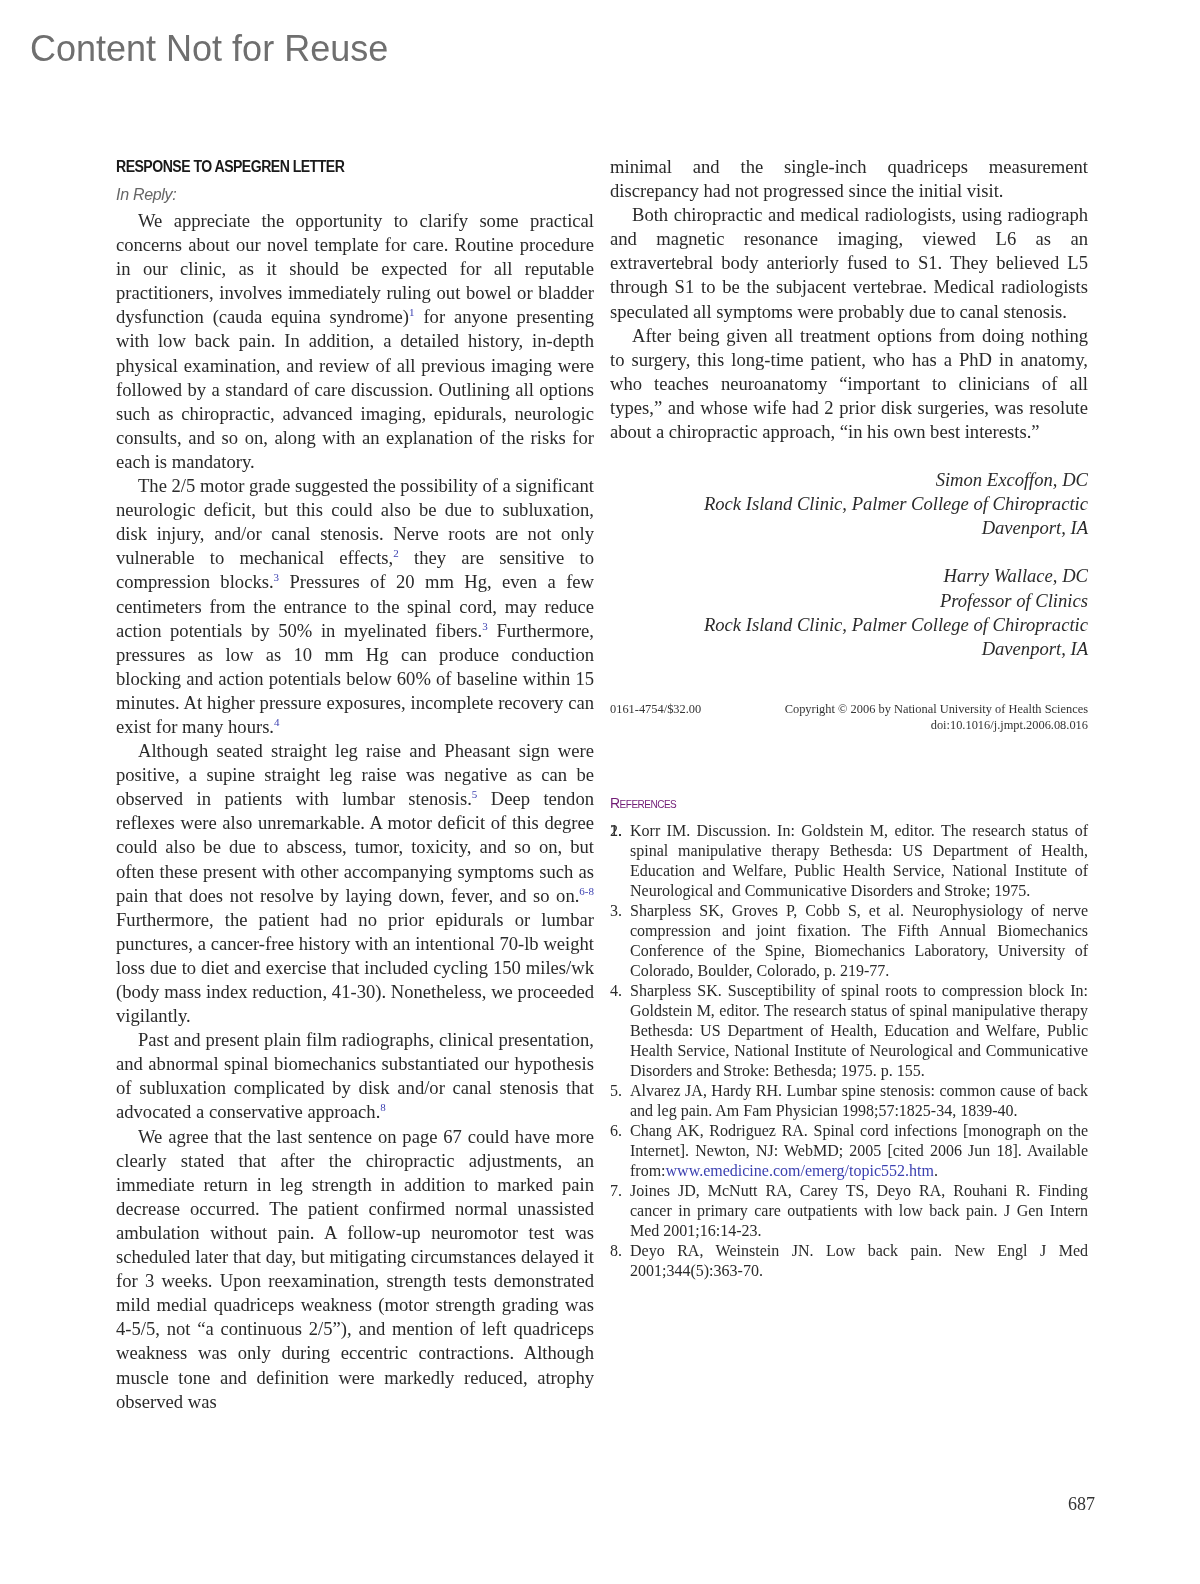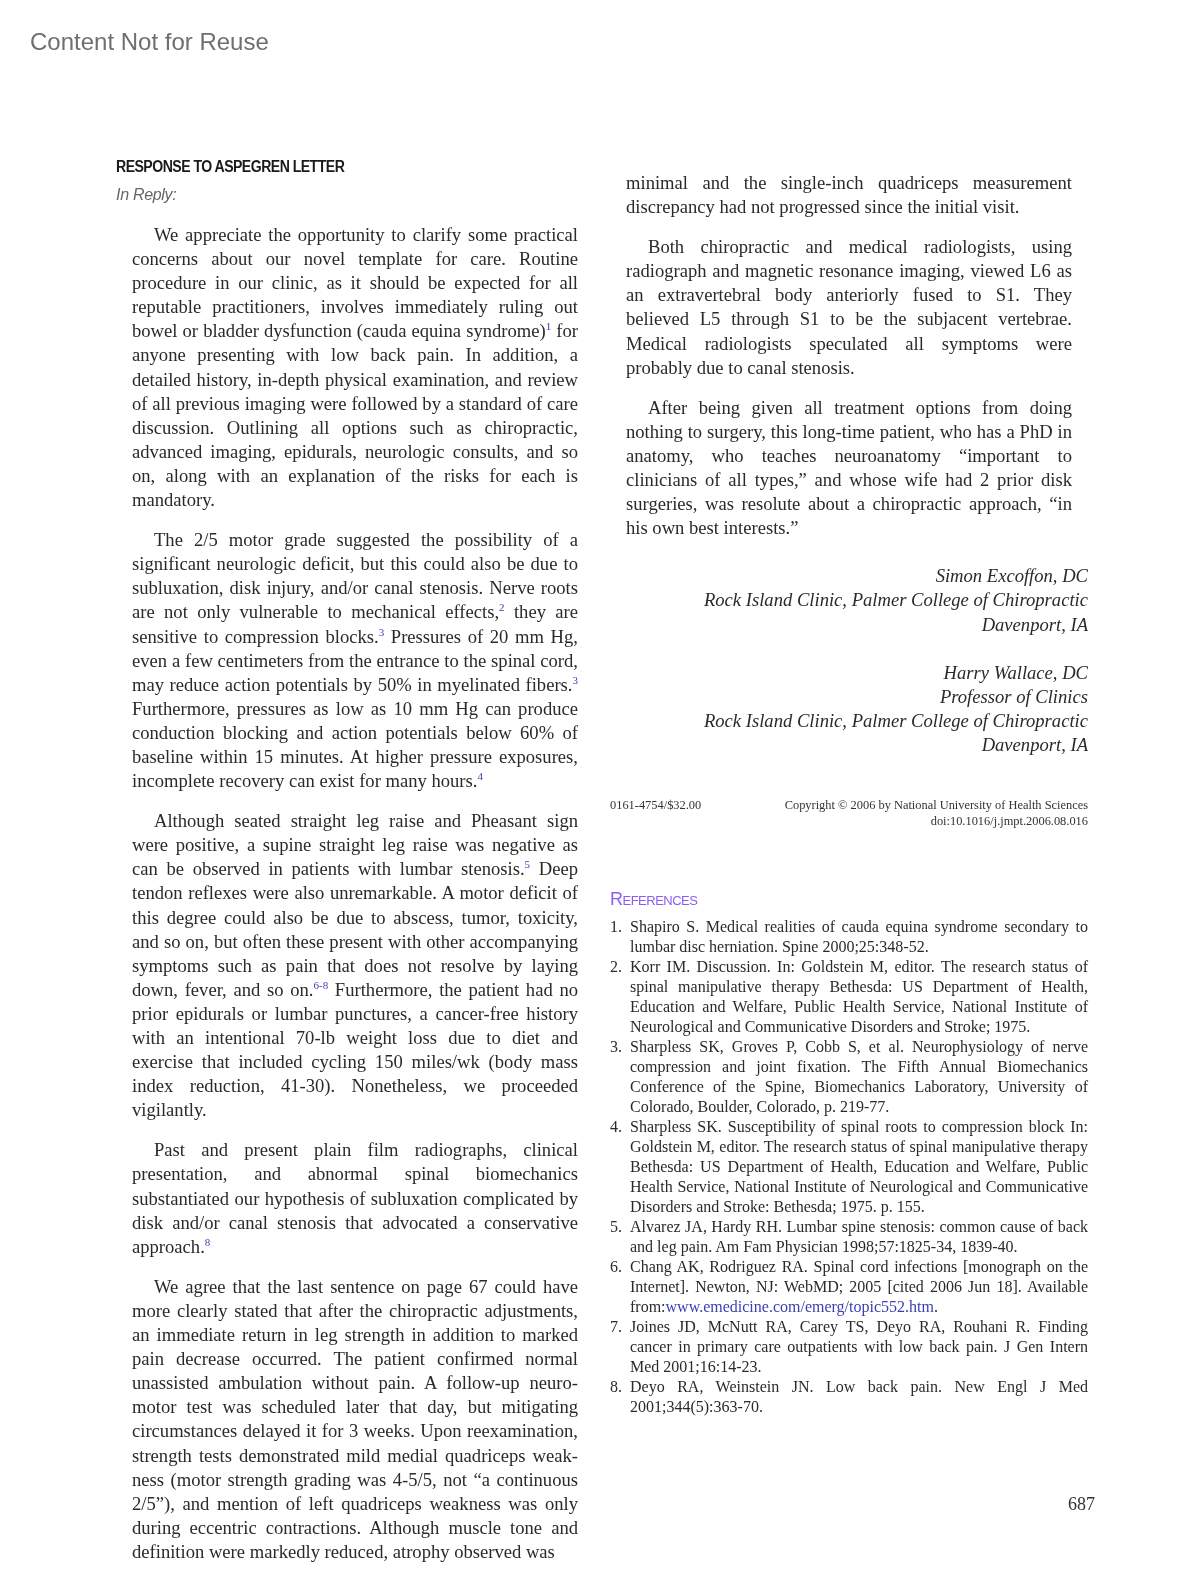--- a/index.html
+++ b/index.html
@@ -1,37 +1,37 @@
 <!DOCTYPE html>
 <html><head>
 <meta charset="utf-8">
 <style>
   html, body { margin: 0; padding: 0; background: #ffffff; }
   body { width: 1200px; height: 1584px; position: relative; overflow: hidden;
          font-family: "Liberation Serif", "DejaVu Serif", serif; color: #2a2a2a; }
   .watermark { position: absolute; left: 30px; top: 28px; font-family: "Liberation Sans", "DejaVu Sans", sans-serif;
-               font-size: 24px; color: #6f6f6f; letter-spacing: 0; }
+               font-size: 36px; color: #6f6f6f; letter-spacing: 0; }
   .col { position: absolute; top: 155px; width: 478px; font-size: 18.6px; line-height: 24.1px; text-align: justify; }
   .col-left { left: 116px; }
   .col-right { left: 610px; }
   .section-title { font-family: "Liberation Sans", "DejaVu Sans", sans-serif; font-weight: bold; font-size: 16px;
                    letter-spacing: -0.6px; transform: scaleX(0.88); transform-origin: left; color: #1a1a1a;
                    margin: 0; line-height: 24px; }
   .in-reply { font-family: Liberation Sans, sans-serif; font-style: italic; font-size: 16px;
               color: #666; margin: 4px 0 2px 0; line-height: 24px; letter-spacing: -0.3px; }
-  p.para { margin: 16px; text-indent: 22px; }
+  p.para { margin: 0; text-indent: 22px; }
   p.para.noindent { text-indent: 0; }
   sup.ref { color: #3a3fb0; font-size: 11px; line-height: 0; vertical-align: 7px; }
   .signature { margin-top: 24px; text-align: right; }
   .sig-block { margin-bottom: 24px; font-style: italic; }
   .sig-line { display: block; }
   .copyright { font-size: 12.4px; line-height: 16px; margin-top: 6px; color: #333; }
   .copyright .row1 { display: flex; justify-content: space-between; margin-top: 40px; }
   .copyright .row2 { text-align: right; }
-  .refs-title { font-family: "Liberation Sans", "DejaVu Sans", sans-serif; font-size: 18px; color: #8b5cf6;
+  .refs-title { font-family: "Liberation Sans", "DejaVu Sans", sans-serif; font-size: 14px; color: #701a75;
                 margin: 58px 0 6px 0; font-variant: small-caps; letter-spacing: -0.5px; }
   ol.refs { list-style: none; margin: 0; padding: 0; font-size: 16px; line-height: 20px; }
   ol.refs li { position: relative; padding-left: 20px; margin: 0 0 0 0; }
   ol.refs li .num { position: absolute; left: 0; top: 0; }
   ol.refs li .link { color: #3a3fb0; }
   .page-number { position: absolute; left: 1068px; top: 1494px; font-size: 18px; color: #333; }
 </style>
 </head>
 <body>
 
@@ -94,21 +94,21 @@
       <span>0161-4754/$32.00</span>
       <span>Copyright © 2006 by National University of Health Sciences</span>
     </div>
     <div class="row2">
       <span>doi:10.1016/j.jmpt.2006.08.016</span>
     </div>
   </div>
 
   <div class="refs-title">References</div>
   <ol class="refs">
-    <li><span class="num">1.</span><span>Shapiro S. Medical realities of cauda equina syndrome secondary to lumbar disc herniation. Spine 2000;25:348-52.</span></li>
+    <li><span class="num">1.</span></li>
     <li><span class="num">2.</span><span>Korr IM. Discussion. In: Goldstein M, editor. The research status of spinal manipulative therapy Bethesda: US Department of Health, Education and Welfare, Public Health Service, National Institute of Neurological and Communicative Disorders and Stroke; 1975.</span></li>
     <li><span class="num">3.</span><span>Sharpless SK, Groves P, Cobb S, et al. Neurophysiology of nerve compression and joint fixation. The Fifth Annual Biomechanics Conference of the Spine, Biomechanics Laboratory, University of Colorado, Boulder, Colorado, p. 219-77.</span></li>
     <li><span class="num">4.</span><span>Sharpless SK. Susceptibility of spinal roots to compression block In: Goldstein M, editor. The research status of spinal manipulative therapy Bethesda: US Department of Health, Education and Welfare, Public Health Service, National Institute of Neurological and Communicative Disorders and Stroke: Bethesda; 1975. p. 155.</span></li>
     <li><span class="num">5.</span><span>Alvarez JA, Hardy RH. Lumbar spine stenosis: common cause of back and leg pain. Am Fam Physician 1998;57:1825-34, 1839-40.</span></li>
     <li><span class="num">6.</span><span>Chang AK, Rodriguez RA. Spinal cord infections [monograph on the Internet]. Newton, NJ: WebMD; 2005 [cited 2006 Jun 18]. Available from:</span><span class="link">www.emedicine.com/emerg/topic552.htm</span><span>.</span></li>
     <li><span class="num">7.</span><span>Joines JD, McNutt RA, Carey TS, Deyo RA, Rouhani R. Finding cancer in primary care outpatients with low back pain. J Gen Intern Med 2001;16:14-23.</span></li>
     <li><span class="num">8.</span><span>Deyo RA, Weinstein JN. Low back pain. New Engl J Med 2001;344(5):363-70.</span></li>
   </ol>
 </div>
 

